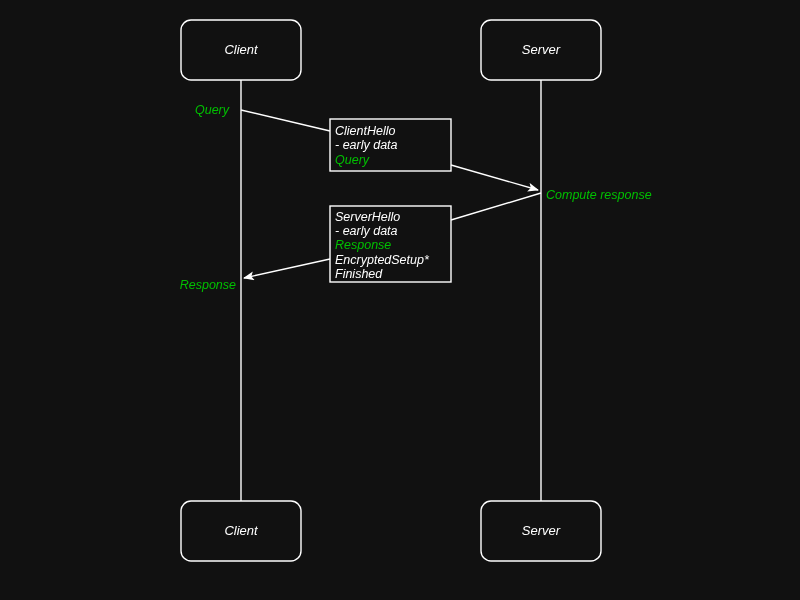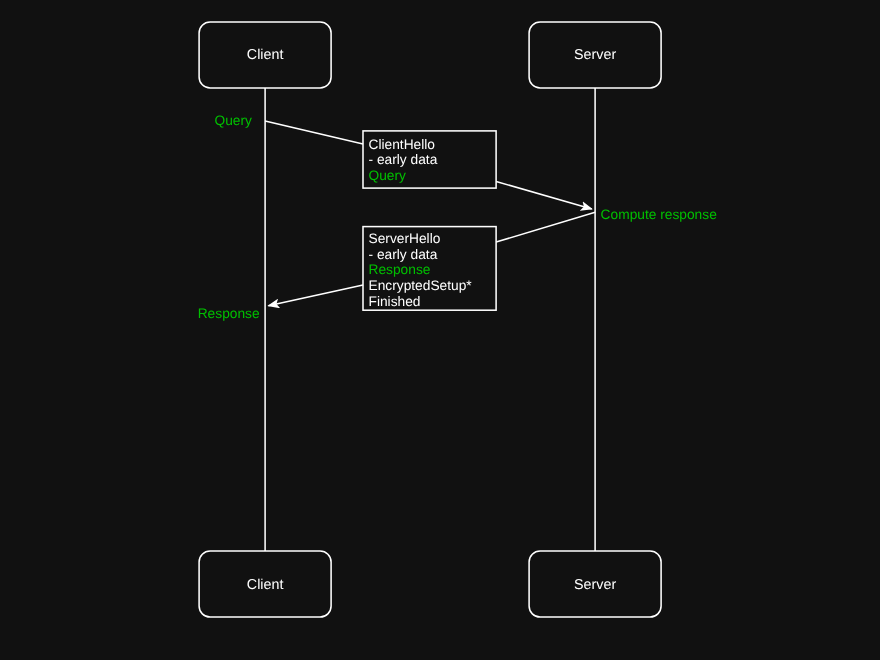--- a/index.html
+++ b/index.html
@@ -11,20 +11,21 @@
     width: 800px;
     height: 600px;
     overflow: hidden;
     font-family: "Liberation Sans", sans-serif;
   }
   #canvas {
     position: relative;
     width: 800px;
     height: 600px;
     background: #111111;
+    font-style: italic;
   }
   svg.diagram {
     position: absolute;
     left: 0;
     top: 0;
     width: 800px;
     height: 600px;
     display: block;
   }
   .lifeline-label {

